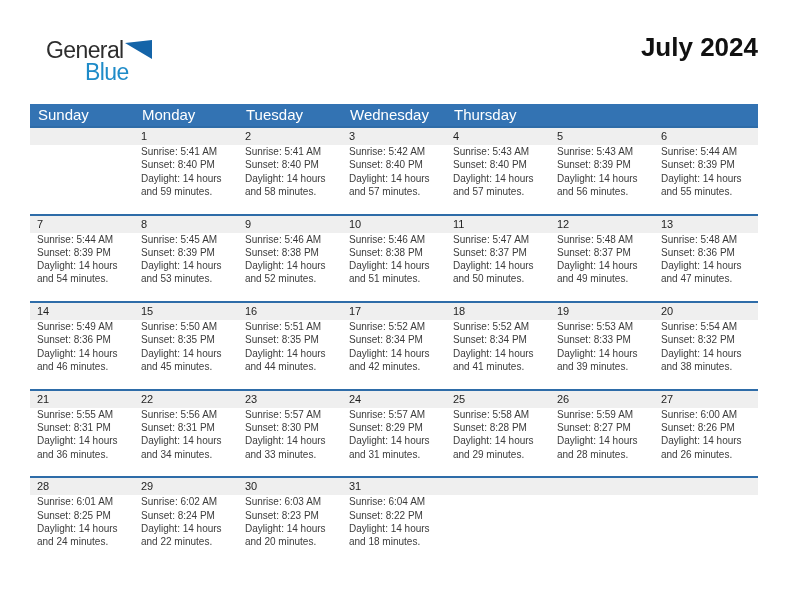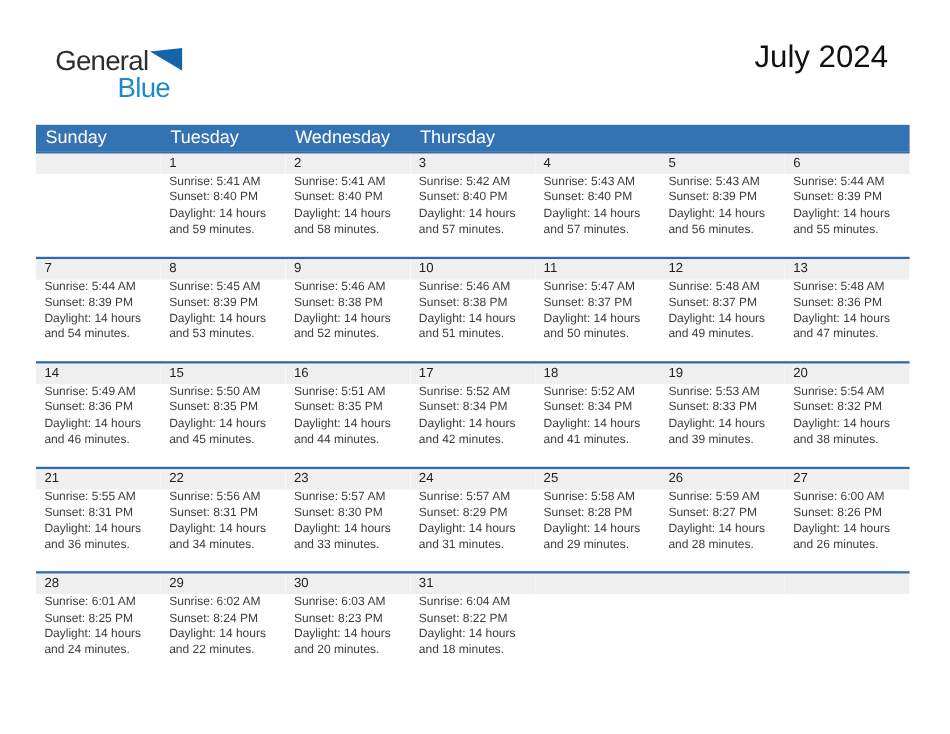--- a/index.html
+++ b/index.html
@@ -15,22 +15,22 @@
   body{
     width:792px;height:612px;position:relative;overflow:hidden;
     font-family:"Liberation Sans","DejaVu Sans",sans-serif;
     -webkit-font-smoothing:antialiased;
   }
   
   .logo{position:absolute;left:46px;top:38px;width:130px;}
   .logo-top{display:flex;align-items:flex-start;}
   .logo-general{font-size:23px;line-height:24px;color:var(--logo-black);letter-spacing:-0.6px;}
   .logo-triangle{margin-left:1px;margin-top:2px;}
-  .logo-blue{font-size:23px;line-height:22px;color:var(--logo-blue);margin-left:52px;margin-top:-4px;letter-spacing:-0.6px;}
-  .titles{position:absolute;right:52px;top:32px;text-align:center;}
+  .logo-blue{font-size:23px;line-height:22px;color:var(--logo-blue);margin-left:39px;margin-top:-4px;letter-spacing:-0.6px;}
+  .titles{position:absolute;right:34px;top:32px;text-align:center;font-weight:bold;}
   .cal-title{font-size:26px;line-height:30px;color:#111111;}
   .cal-location{font-size:15px;line-height:18px;color:#111111;margin-top:9px;}
   
   .calendar{position:absolute;left:30px;top:104px;width:728px;}
   .weekday-row{display:flex;background:var(--header-blue);height:22px;}
   .weekday-cell{
     width:104px;box-sizing:border-box;padding-left:8px;
     color:#ffffff;font-size:15px;line-height:22px;
     white-space:nowrap;overflow:hidden;
   }
@@ -58,20 +58,21 @@
   <div class="logo-blue">Blue</div>
 </div>
 
 <div class="titles">
   <div class="cal-title">July 2024</div>
 </div>
 
 <div class="calendar">
   <div class="weekday-row" id="weekday-row">
       <div class="weekday-cell">Sunday</div>
+      <div class="weekday-cell">Monday</div>
       <div class="weekday-cell">Tuesday</div>
       <div class="weekday-cell">Wednesday</div>
       <div class="weekday-cell">Thursday</div>
     </div>
   <div id="weeks-container">
       <div class="week-row">
         <div class="day-cell">
     <div class="num-band">
       <span class="day-num"></span>
     </div>

